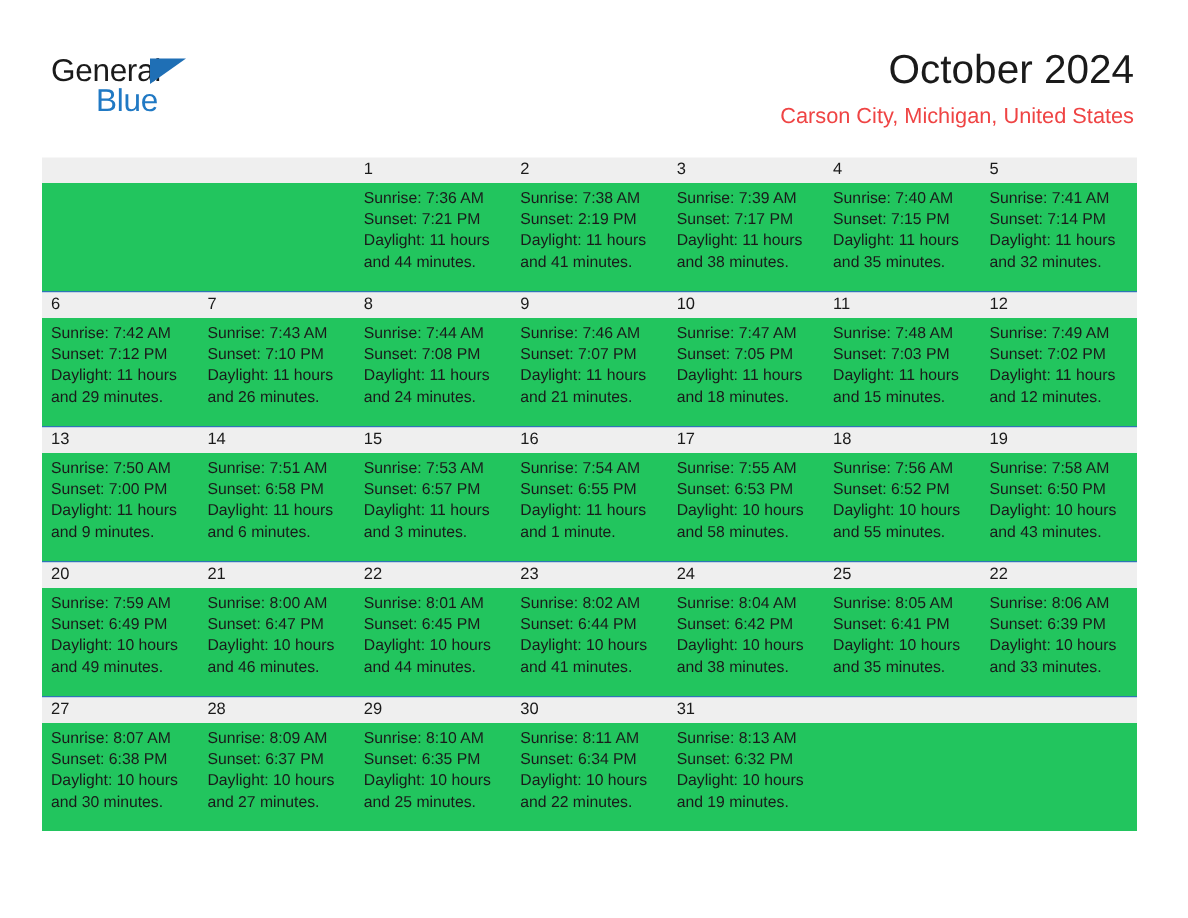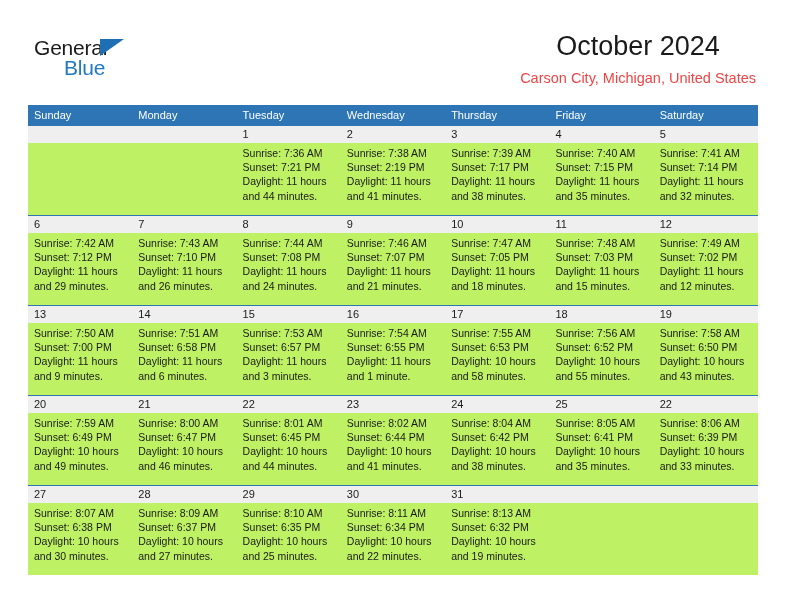--- a/index.html
+++ b/index.html
@@ -64,21 +64,21 @@
     line-height: 24px;
     color: #2079c4;
     font-family: "Liberation Sans", sans-serif;
     letter-spacing: -0.2px;
   }
 
   .title-block {
     position: absolute;
     right: 36px;
     top: 30px;
-    text-align: center;
+    text-align: right;
   }
   .cal-title {
     font-size: 27px;
     line-height: 32px;
     color: #1a1a1a;
     font-weight: normal;
     margin: 0;
     font-family: "Liberation Sans", sans-serif;
   }
   .cal-subtitle {
@@ -131,21 +131,21 @@
     font-size: 11px;
     line-height: 17px;
     color: #1a1a1a;
     padding-left: 6px;
     box-sizing: border-box;
     font-family: "Liberation Sans", sans-serif;
   }
 
   .week-body {
     display: flex;
-    background: #bef264;
+    background: #22c55e;
     height: 72px;
   }
   .week-body .bcell {
     flex: 1 1 0;
     padding: 3px 6px 0 6px;
     box-sizing: border-box;
     font-size: 10.5px;
     line-height: 14.2px;
     color: #1a1a1a;
     font-family: "Liberation Sans", sans-serif;
@@ -170,29 +170,20 @@
 
     <div class="title-block">
       <h1 class="cal-title">October 2024</h1>
       <div class="cal-subtitle">Carson City, Michigan, United States</div>
     </div>
 
   </div>
 
   <div class="calendar">
 
-    <div class="cal-head">
-      <div class="hcell">Sunday</div>
-      <div class="hcell">Monday</div>
-      <div class="hcell">Tuesday</div>
-      <div class="hcell">Wednesday</div>
-      <div class="hcell">Thursday</div>
-      <div class="hcell">Friday</div>
-      <div class="hcell">Saturday</div>
-    </div>
 
     <div class="week">
       <div class="week-dates">
         <div class="dcell"></div>
         <div class="dcell"></div>
         <div class="dcell">1</div>
         <div class="dcell">2</div>
         <div class="dcell">3</div>
         <div class="dcell">4</div>
         <div class="dcell">5</div>

